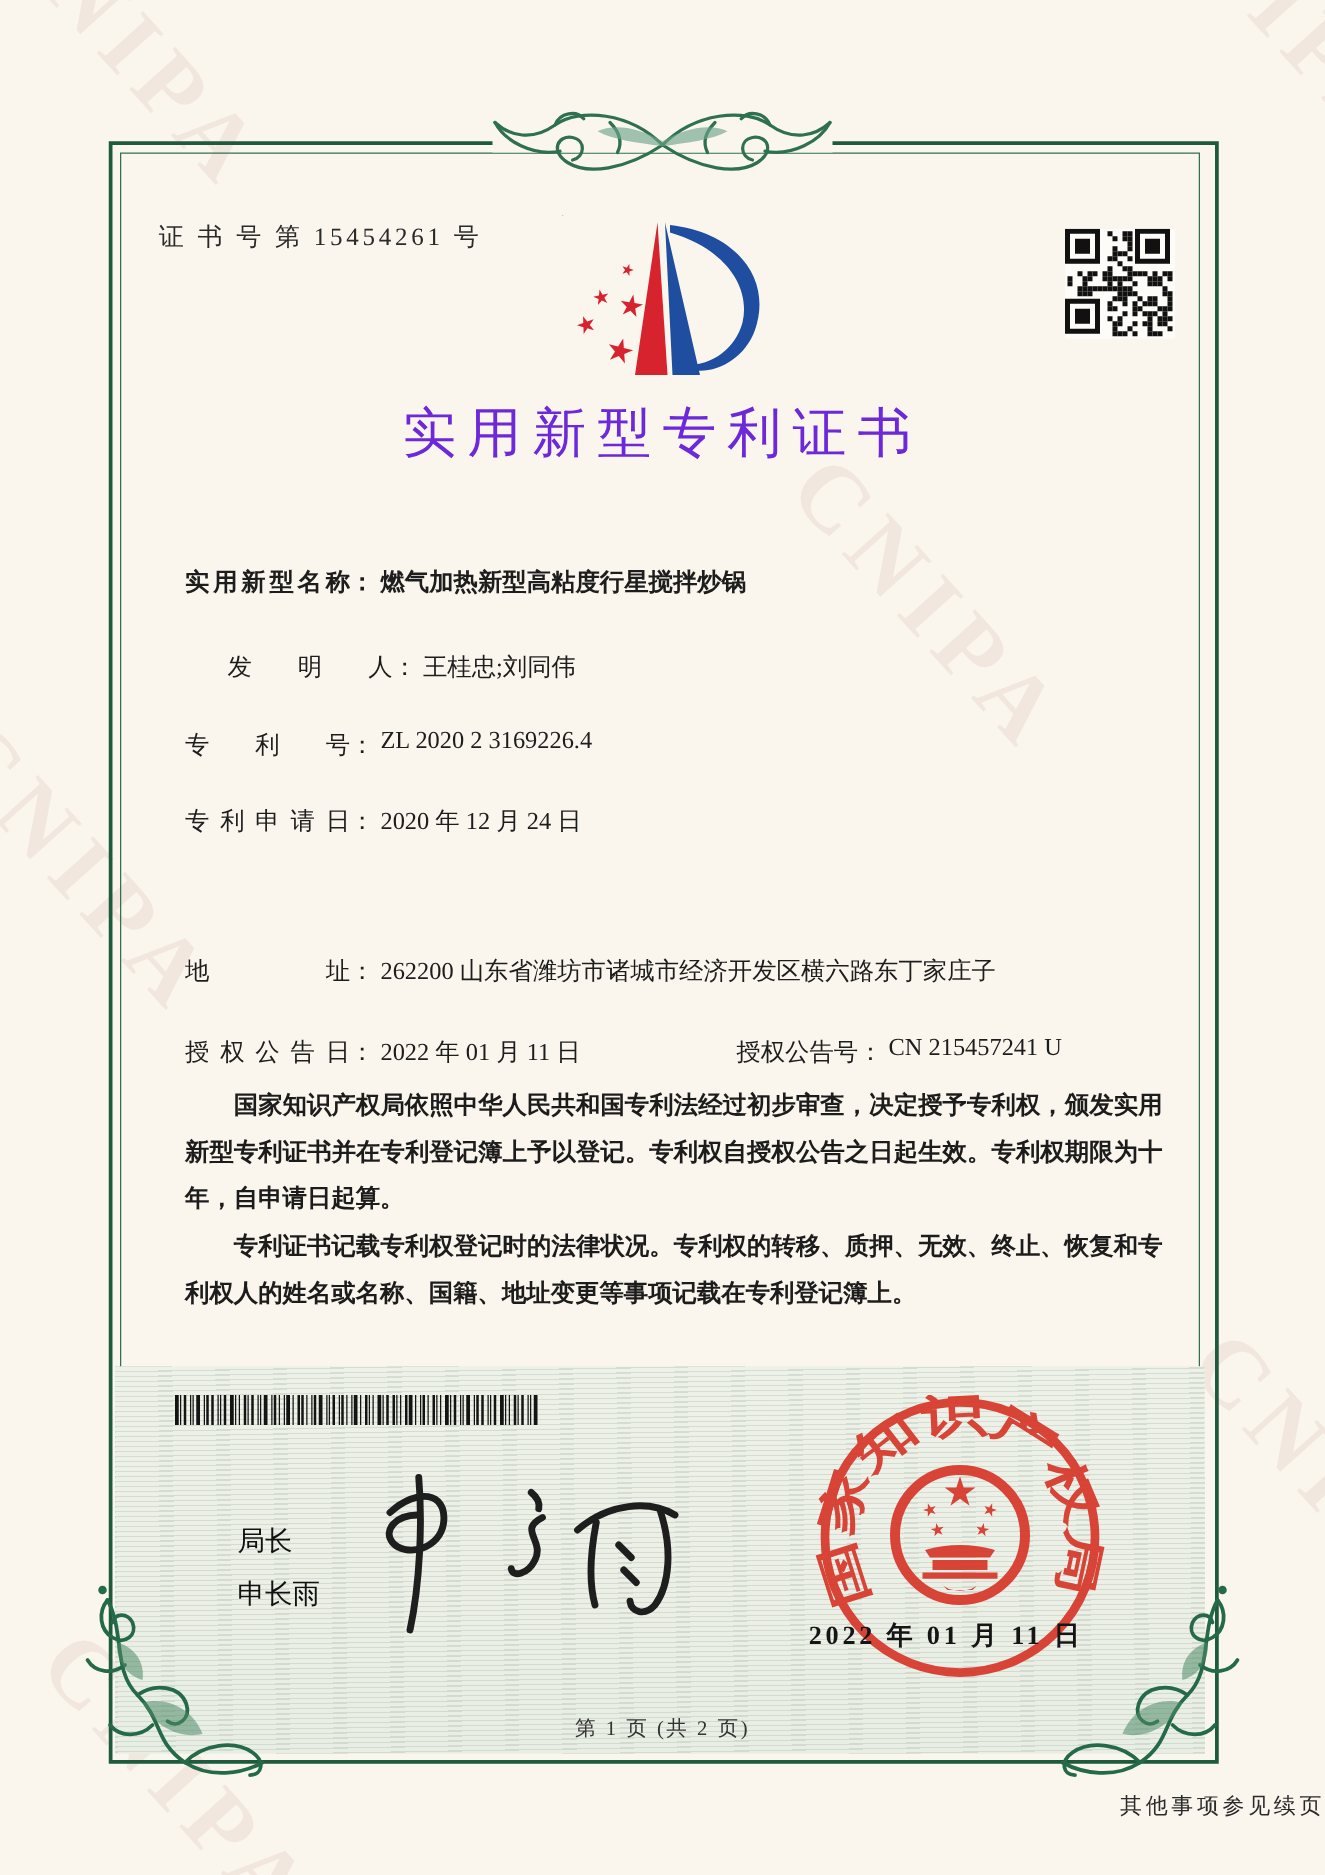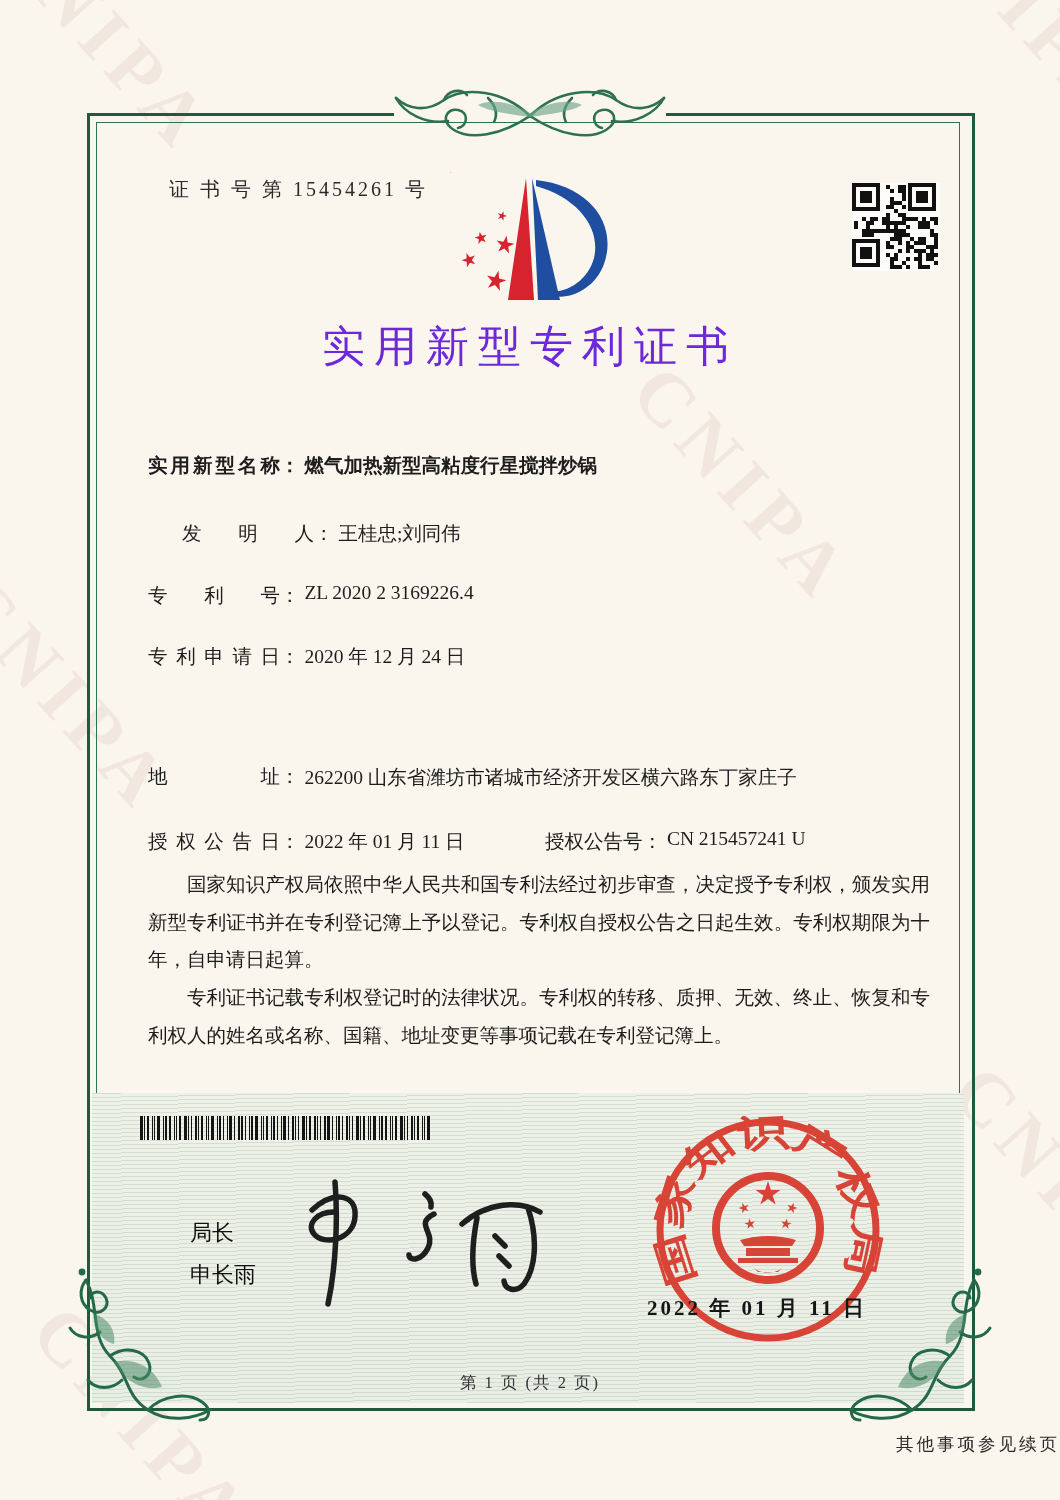--- a/index.html
+++ b/index.html
@@ -20,39 +20,39 @@
   .frame-inner{position:absolute;left:96px;top:122px;width:862px;height:1272px;
     border:1.5px solid #2f7252;}
   .band{
     position:absolute;left:92px;top:1093px;width:872px;height:310px;
     background:
       repeating-linear-gradient(179deg,rgba(150,168,152,.28) 0 1px,rgba(255,255,255,0) 1px 4px),
       linear-gradient(#eef1e8,#e9eee4);
   }
   .ornament{position:absolute;}
   
-  .cert-no{position:absolute;left:127px;top:176px;font-size:20px;letter-spacing:3px;color:#2a2a2a;margin-left:42px;}
+  .cert-no{position:absolute;left:127px;top:176px;font-size:20px;letter-spacing:3px;color:#2a2a2a;}
   .logo{position:absolute;left:450px;top:172px;}
   .qr{position:absolute;left:852px;top:183px;}
   .title{
     position:absolute;left:0;top:318px;width:100%;text-align:center;
     font-size:43px;font-weight:normal;letter-spacing:9px;color:#6d28d9;
   }
   
   .row{position:absolute;left:148px;font-size:19.5px;color:#1d1d1d;}
   .lab{display:inline-block;width:132px;text-align:justify;text-align-last:justify;vertical-align:top;}
   .val{vertical-align:top;}
   .val-wrap{display:inline-block;width:545px;line-height:30px;}
   .row2{position:absolute;left:545px;font-size:19.5px;color:#1d1d1d;}
   
   .body-text{
     position:absolute;left:148px;top:866px;width:782px;
     font-size:19.5px;line-height:1.93;text-align:justify;color:#1c1c1c;
   }
-  .body-text p{margin:0;text-indent:2em;}
+  .body-text p{margin:0;text-indent:2em;font-weight:bold;}
   
   .barcode{position:absolute;left:140px;top:1116px;}
   .signer{position:absolute;left:150px;top:1212px;font-size:22px;color:#111;
     font-family:"Liberation Sans","DejaVu Sans",sans-serif;line-height:42px;margin-left:40px;}
   .signature{position:absolute;left:262px;top:1172px;}
   .seal{position:absolute;left:628px;top:1116px;}
   .seal-date{
     position:absolute;left:612px;top:1294px;width:290px;text-align:center;
     font-size:21px;letter-spacing:3px;color:#151515;font-weight:bold;
   }
@@ -294,21 +294,21 @@
     <span class="val">2020 年 12 月 24 日</span>
   </div>
   <div class="row" style="top:763px;">
     <span class="lab">地址</span><span>：</span>
     <span class="val val-wrap">262200 山东省潍坊市诸城市经济开发区横六路东丁家庄子</span>
   </div>
   <div class="row" style="top:828px;">
     <span class="lab">授权公告日</span><span>：</span>
     <span class="val">2022 年 01 月 11 日</span>
   </div>
-  <div class="row2" style="top:828px;">
+  <div class="row2" style="top:828px;margin-left:44px;">
     <span>授权公告号</span><span>：</span>
     <span class="val">CN 215457241 U</span>
   </div>
 
   <div class="body-text">
     <p>国家知识产权局依照中华人民共和国专利法经过初步审查，决定授予专利权，颁发实用新型专利证书并在专利登记簿上予以登记。专利权自授权公告之日起生效。专利权期限为十年，自申请日起算。</p>
     <p>专利证书记载专利权登记时的法律状况。专利权的转移、质押、无效、终止、恢复和专利权人的姓名或名称、国籍、地址变更等事项记载在专利登记簿上。</p>
   </div>
 
   <svg class="barcode" width="292" height="26" viewBox="0 0 292 26" id="barSvg">

